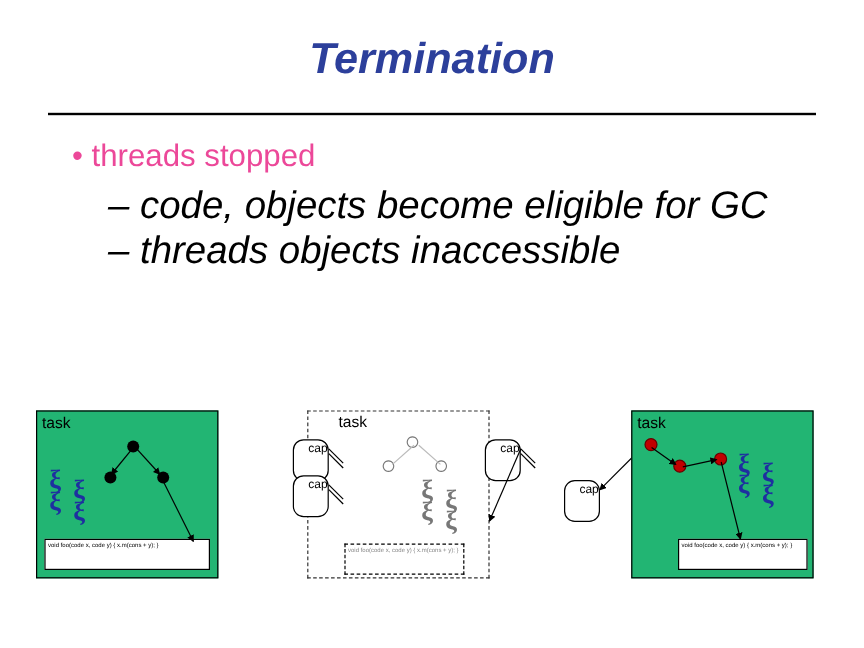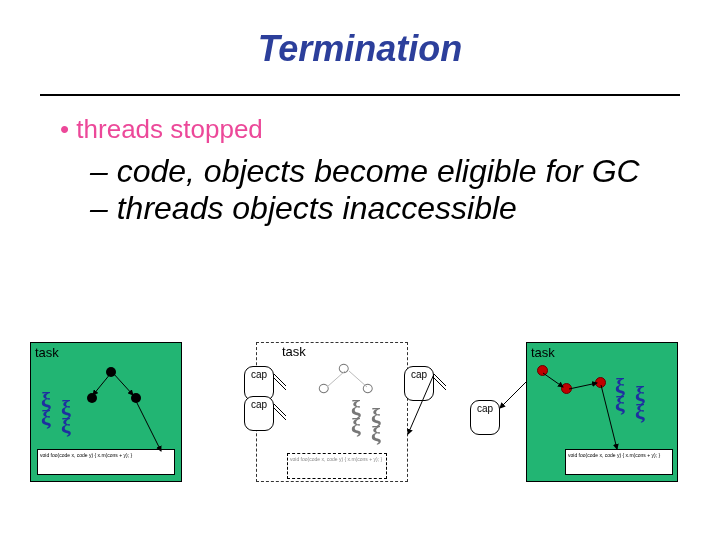--- a/index.html
+++ b/index.html
@@ -85,21 +85,21 @@
     border: 1px solid #600;
   }
   .cap {
     position: absolute;
     width: 30px;
     height: 35px;
     border: 1px solid #000;
     border-radius: 9px;
     background: #fff;
     font-size: 10px;
-    text-align: center;
+    text-align: right;
     line-height: 16px;
   }
   .codebox {
     position: absolute;
     border: 1px solid #000;
     background: #fff;
     font-size: 5px;
     line-height: 6px;
     padding: 2px;
     overflow: hidden;

